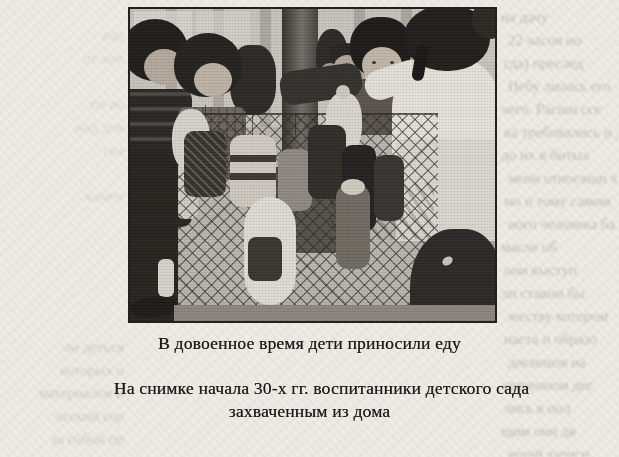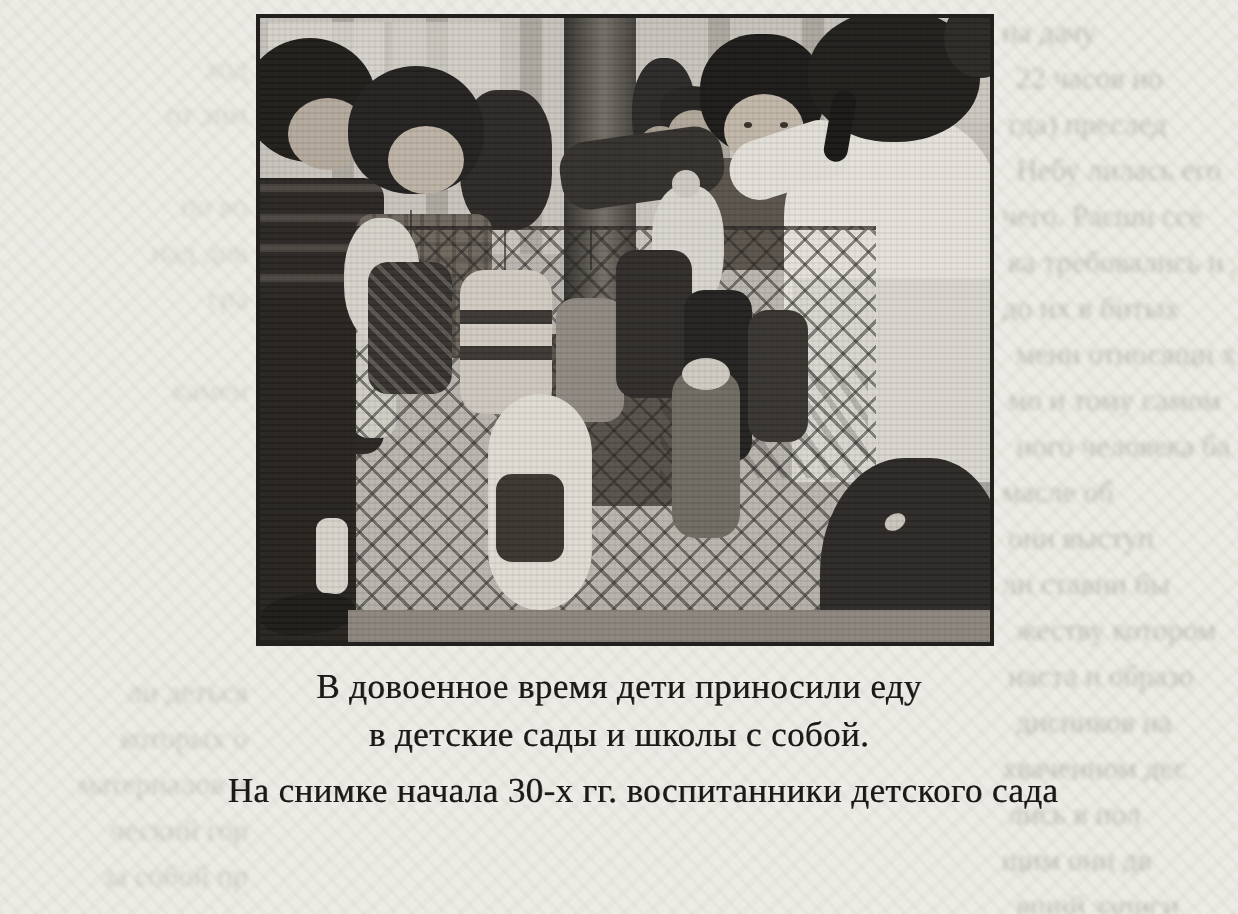--- a/index.html
+++ b/index.html
@@ -102,21 +102,21 @@
     background:repeating-linear-gradient(55deg,rgba(0,0,0,.35) 0 3px,rgba(0,0,0,0) 3px 10px);}
   .ph-grain{left:0;top:0;width:100%;height:100%;pointer-events:none;
     background:repeating-linear-gradient(0deg,rgba(0,0,0,.05) 0 1px,rgba(255,255,255,.03) 1px 3px),
                repeating-linear-gradient(90deg,rgba(0,0,0,.035) 0 1px,rgba(0,0,0,0) 1px 3px);}
 
   
   .caption{position:absolute; left:0; top:332px; width:619px; text-align:center;
     color:#1b1a18; font-size:17.5px; line-height:23.5px; letter-spacing:.2px;
     text-shadow:.3px 0 0 rgba(27,26,24,.7);}
   .cap-line{white-space:nowrap;text-align:center;}
-  .cap-line.para-gap{margin-top:5px;padding-left:24px;}
+  .cap-line.para-gap{margin-top:21px;padding-left:24px;}
 </style>
 </head>
 <body>
 
 <div class="page">
 
   <div class="bleed bleed-right">
     <div>на дачу</div>
     <div>22 часов но</div>
     <div>гда) преслед</div>
@@ -219,17 +219,17 @@
     <div class="ph-bagG-patch"></div>
 
     <div class="ph-basket"></div>
     <div class="ph-basket-mark"></div>
     <div class="ph-floor"></div>
     <div class="ph-grain"></div>
   </div>
 
   <div class="caption">
     <div class="cap-line">В довоенное время дети приносили еду</div>
-    <div class="cap-line">в детские сады и школы с собой.</div>
     <div class="cap-line para-gap">На снимке начала 30-х гг. воспитанники детского сада</div>
+    <div class="cap-line">захваченным из дома</div>
   </div>
 
 </div>
 
 </body></html>

